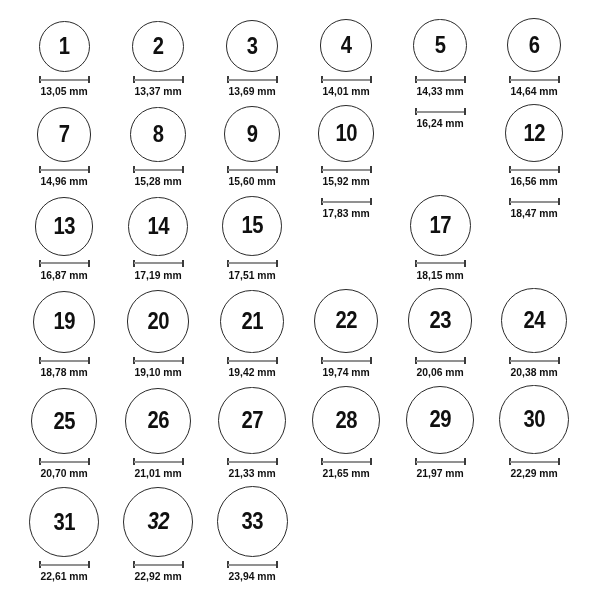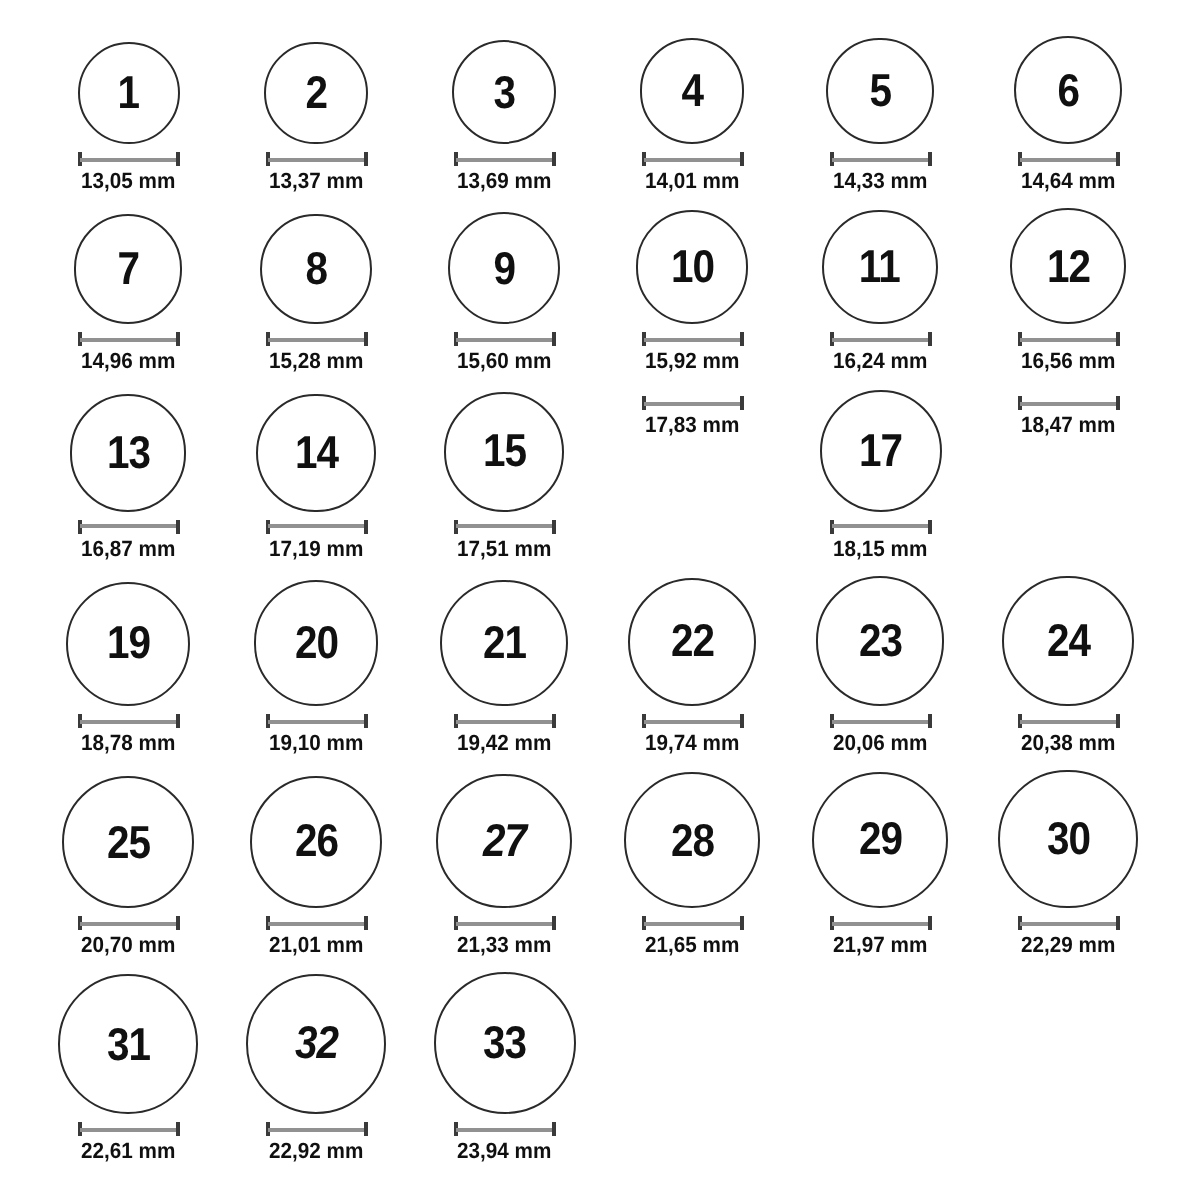--- a/index.html
+++ b/index.html
@@ -211,25 +211,20 @@
       </div>
     </div>
     <div class="measure">
       <span class="tick l"></span>
       <span class="bar"></span>
       <span class="tick r"></span>
     </div>
     <div class="mm-label">15,92 mm</div>
   </div>
       <div class="cell">
-    <div class="circle-area" style="height: 57.875px;">
-      <div class="circle" style="width: 57.25px; height: 57.25px;">
-        <span class="num">11</span>
-      </div>
-    </div>
     <div class="measure">
       <span class="tick l"></span>
       <span class="bar"></span>
       <span class="tick r"></span>
     </div>
     <div class="mm-label">16,24 mm</div>
   </div>
       <div class="cell">
     <div class="circle-area" style="height: 57.875px;">
       <div class="circle" style="width: 57.875px; height: 57.875px;">
@@ -416,21 +411,21 @@
     </div>
     <div class="measure">
       <span class="tick l"></span>
       <span class="bar"></span>
       <span class="tick r"></span>
     </div>
     <div class="mm-label">21,01 mm</div>
   </div>
       <div class="cell">
     <div class="circle-area" style="height: 69.125px;">
-      <div class="circle" style="width: 67.25px; height: 67.25px; font-style: italic;">
+      <div class="circle" style="width: 67.25px; height: 67.25px;">
         <span class="num">27</span>
       </div>
     </div>
     <div class="measure">
       <span class="tick l"></span>
       <span class="bar"></span>
       <span class="tick r"></span>
     </div>
     <div class="mm-label">21,33 mm</div>
   </div>

